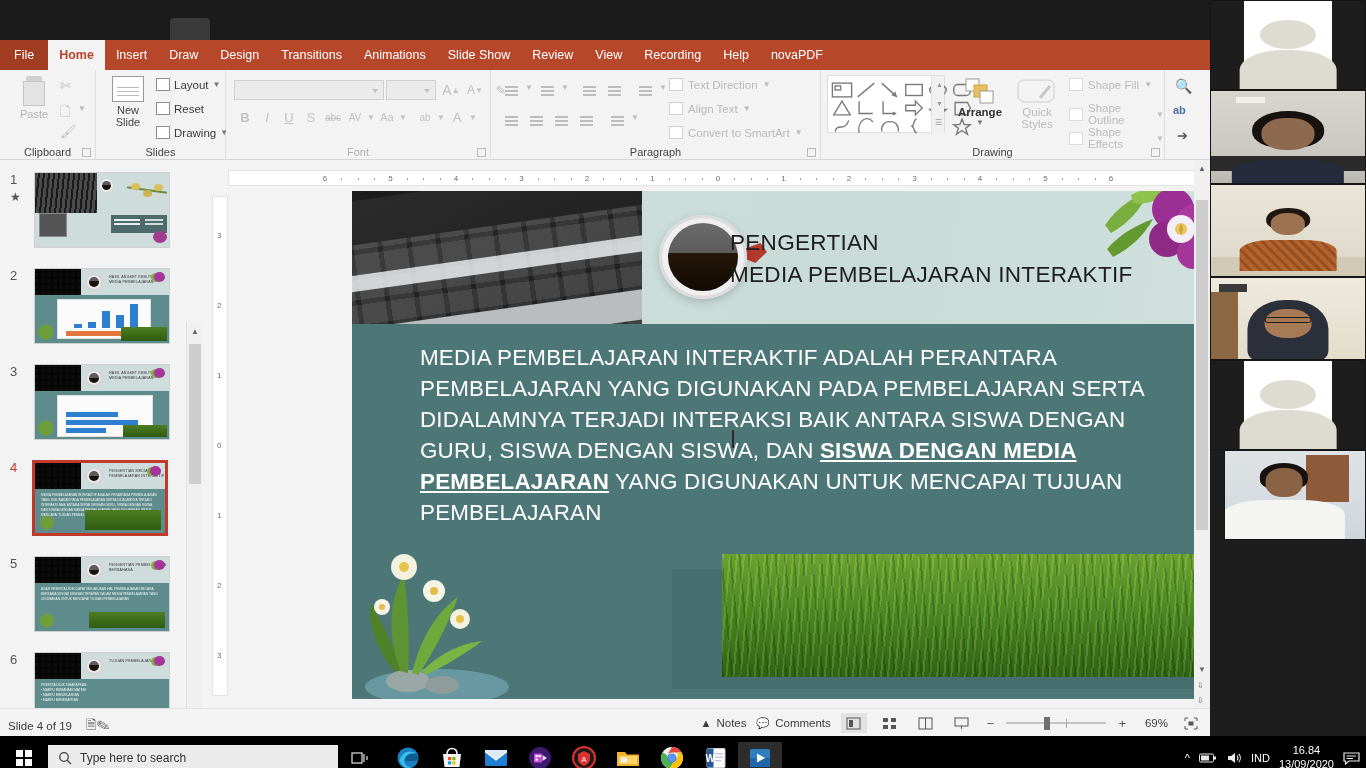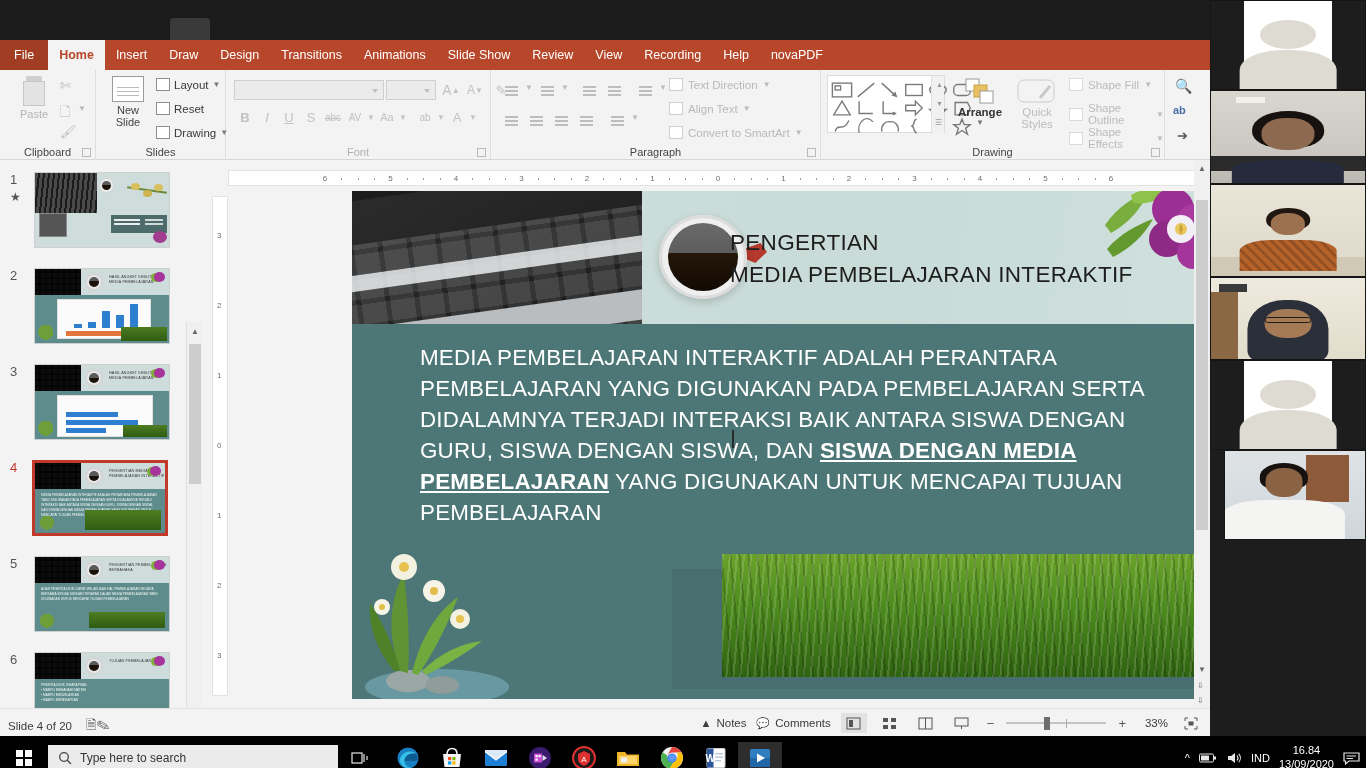--- a/index.html
+++ b/index.html
@@ -745,21 +745,21 @@
     <div class="csb">
       <div style="position:absolute;left:4px;top:4px;font-size:8px;color:#666;">▲</div>
       <div class="csb-thumb"></div>
       <div style="position:absolute;left:4px;bottom:34px;font-size:8px;color:#666;">▼</div>
       <div style="position:absolute;left:3px;bottom:18px;font-size:8px;color:#666;">⇩</div>
       <div style="position:absolute;left:3px;bottom:3px;font-size:8px;color:#666;">⇩</div>
     </div>
 
     <div class="status">
       <div class="st-left">
-        <span>Slide 4 of 20</span>
+        <span>Slide 4 of 19</span>
         <span style="font-size:13px;color:#444;">🗎✎</span>
       </div>
       <div class="st-right">
         <span style="display:flex;align-items:center;gap:5px;">
           <span style="font-size:11px;">▲</span>
           <span>Notes</span>
         </span>
         <span style="display:flex;align-items:center;gap:5px;">
           <span style="font-size:11px;">💬</span>
           <span>Comments</span>
@@ -790,21 +790,21 @@
               <line x1="7.5" y1="9" x2="7.5" y2="12" stroke="#555"></line>
             </svg>
         </span>
         <span style="font-size:13px;color:#555;padding:0 2px;">−</span>
         <span class="zslider">
           <span class="track"></span>
             <span class="mid"></span>
             <span class="knob"></span>
         </span>
         <span style="font-size:13px;color:#555;padding:0 2px;">+</span>
-        <span style="min-width:30px;text-align:right;">33%</span>
+        <span style="min-width:30px;text-align:right;">69%</span>
         <span class="vbtn">
           <svg width="14" height="13" viewBox="0 0 14 13">
             <path d="M1 4 V1 H4 M10 1 H13 V4 M13 9 V12 H10 M4 12 H1 V9" fill="none" stroke="#555"></path>
             <rect x="4.5" y="4.5" width="5" height="4" fill="#555"></rect>
           </svg>
         </span>
       </div>
     </div>
   </div>
 

